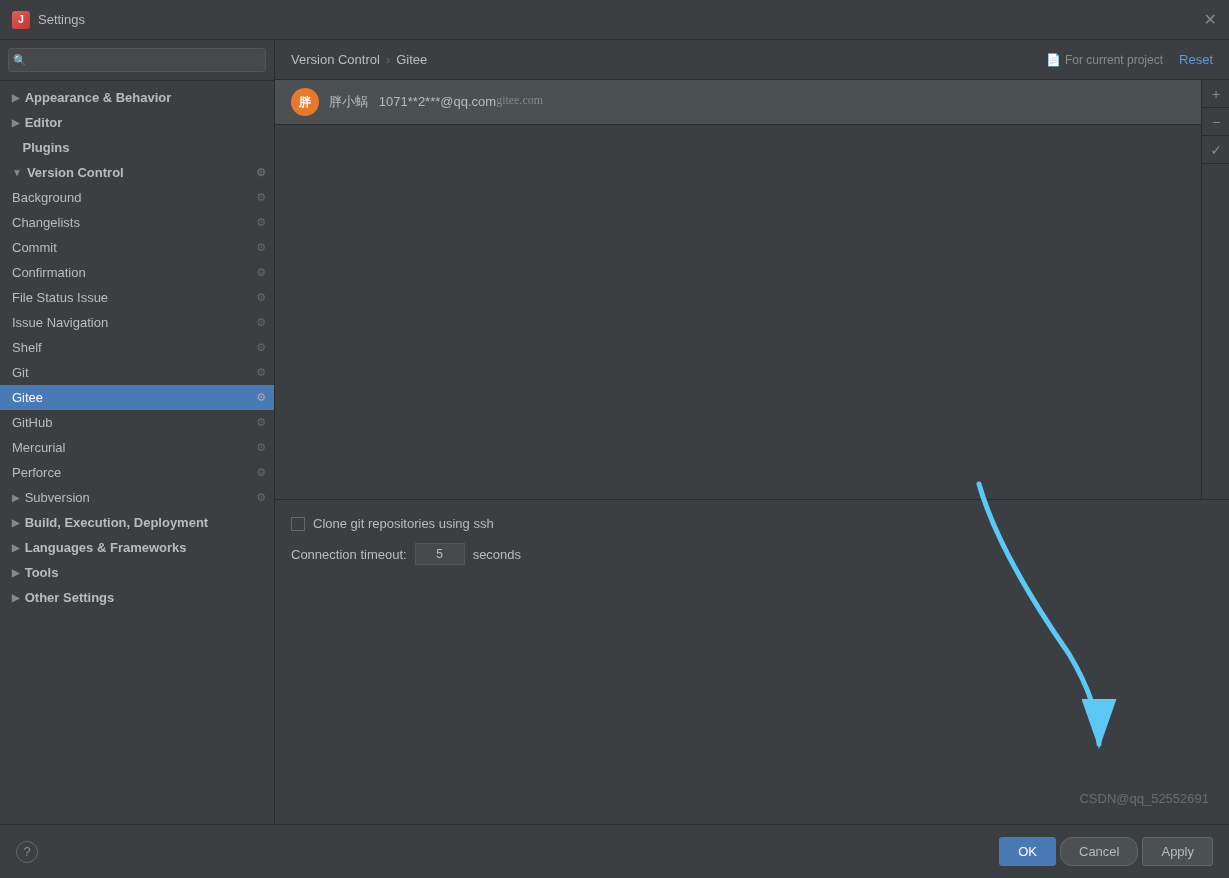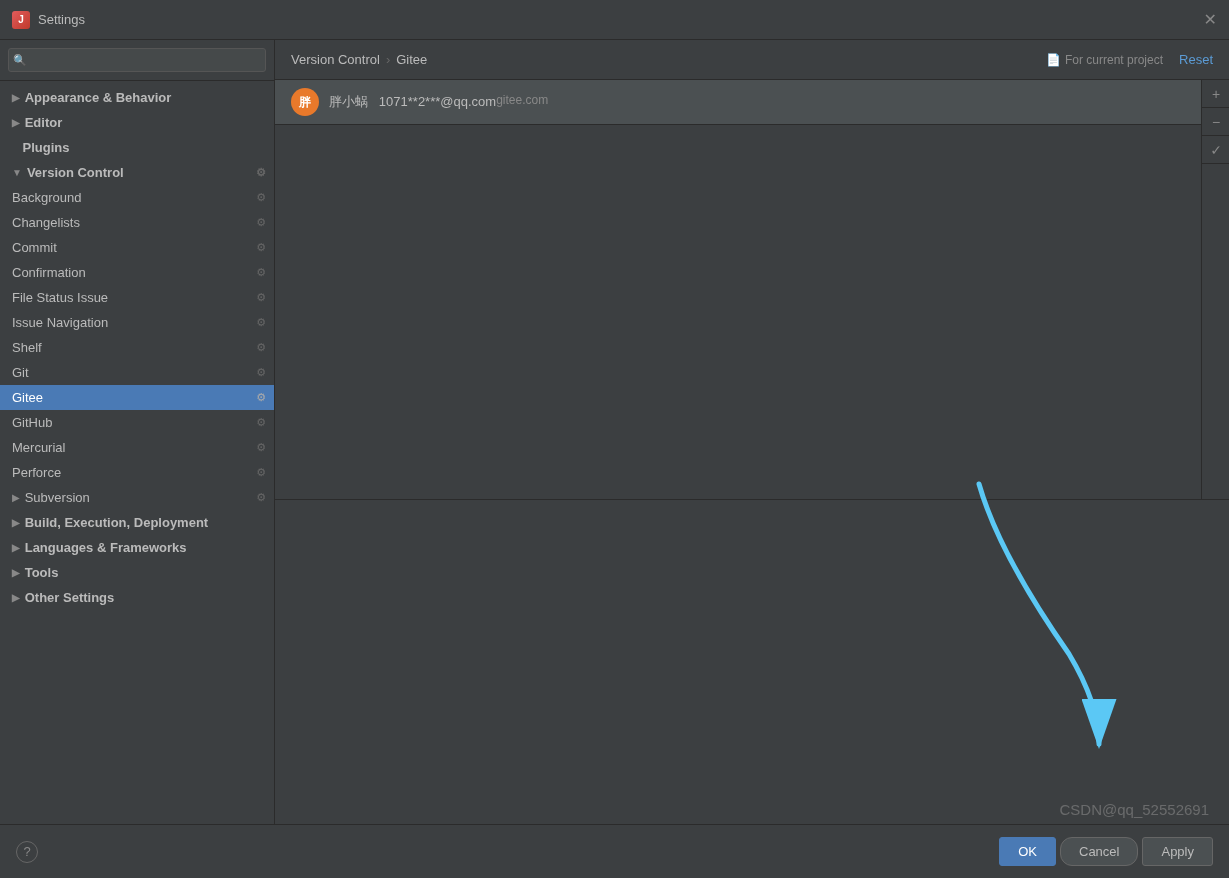--- a/index.html
+++ b/index.html
@@ -199,20 +199,21 @@
     .account-info {
       display: flex;
     }
     .account-name {
       color: #bbbbbb;
       font-size: 13px;
     }
     .account-domain {
       color: #888;
       font-size: 12px;
+      font-family: Liberation Serif, serif;
     }
     .accounts-right-buttons {
       width: 28px;
       display: flex;
       flex-direction: column;
       border-left: 1px solid #2b2b2b;
       background: #3c3f41;
     }
     .accounts-section {
       display: flex;
@@ -330,24 +331,24 @@
       border-color: #666;
       border-radius: 12px;
     }
     .btn-apply {
       background: #4b5052;
       color: #bbbbbb;
       border-color: #666;
     }
     .watermark {
       position: absolute;
-      bottom: 60px;
+      bottom: 72px;
       right: 20px;
       color: #888;
-      font-size: 15px;
+      font-size: 13px;
       opacity: 0.6;
     }
     .sidebar-tree::-webkit-scrollbar {
       width: 6px;
     }
     .sidebar-tree::-webkit-scrollbar-track {
       background: #3c3f41;
     }
     .sidebar-tree::-webkit-scrollbar-thumb {
       background: #555;
@@ -521,20 +522,33 @@
             </div>
           </div>
 
           <div class="accounts-right-buttons">
             <div class="list-action-btn">+</div>
             <div class="list-action-btn">−</div>
             <div class="list-action-btn">✓</div>
           </div>
         </div>
 
+        <div class="settings-section">
+
+          <div class="setting-row">
+            <div class="setting-checkbox"></div>
+            <span class="setting-label">Clone git repositories using ssh</span>
+          </div>
+
+          <div class="setting-row timeout-row">
+            <span class="timeout-label">Connection timeout:</span>
+            <input class="timeout-input" type="text" value="5" style="">
+            <span class="timeout-unit">seconds</span>
+          </div>
+        </div>
 
         <div style="position: relative; flex: 1;">
           <svg width="220" height="320" style="position: absolute; bottom: 30px; right: 60px;">
             <defs>
               <marker id="arrowhead" markerWidth="10" markerHeight="7" refX="9" refY="3.5" orient="auto">
                 <polygon points="0 0, 10 3.5, 0 7" fill="#5bc8f5"></polygon>
               </marker>
             </defs>
 
             <path d="M 30 10 Q 50 80 120 180 Q 150 230 150 270" stroke="#5bc8f5" stroke-width="5" fill="none" stroke-linecap="round" stroke-linejoin="round" marker-end="url(#arrowhead)"></path>

